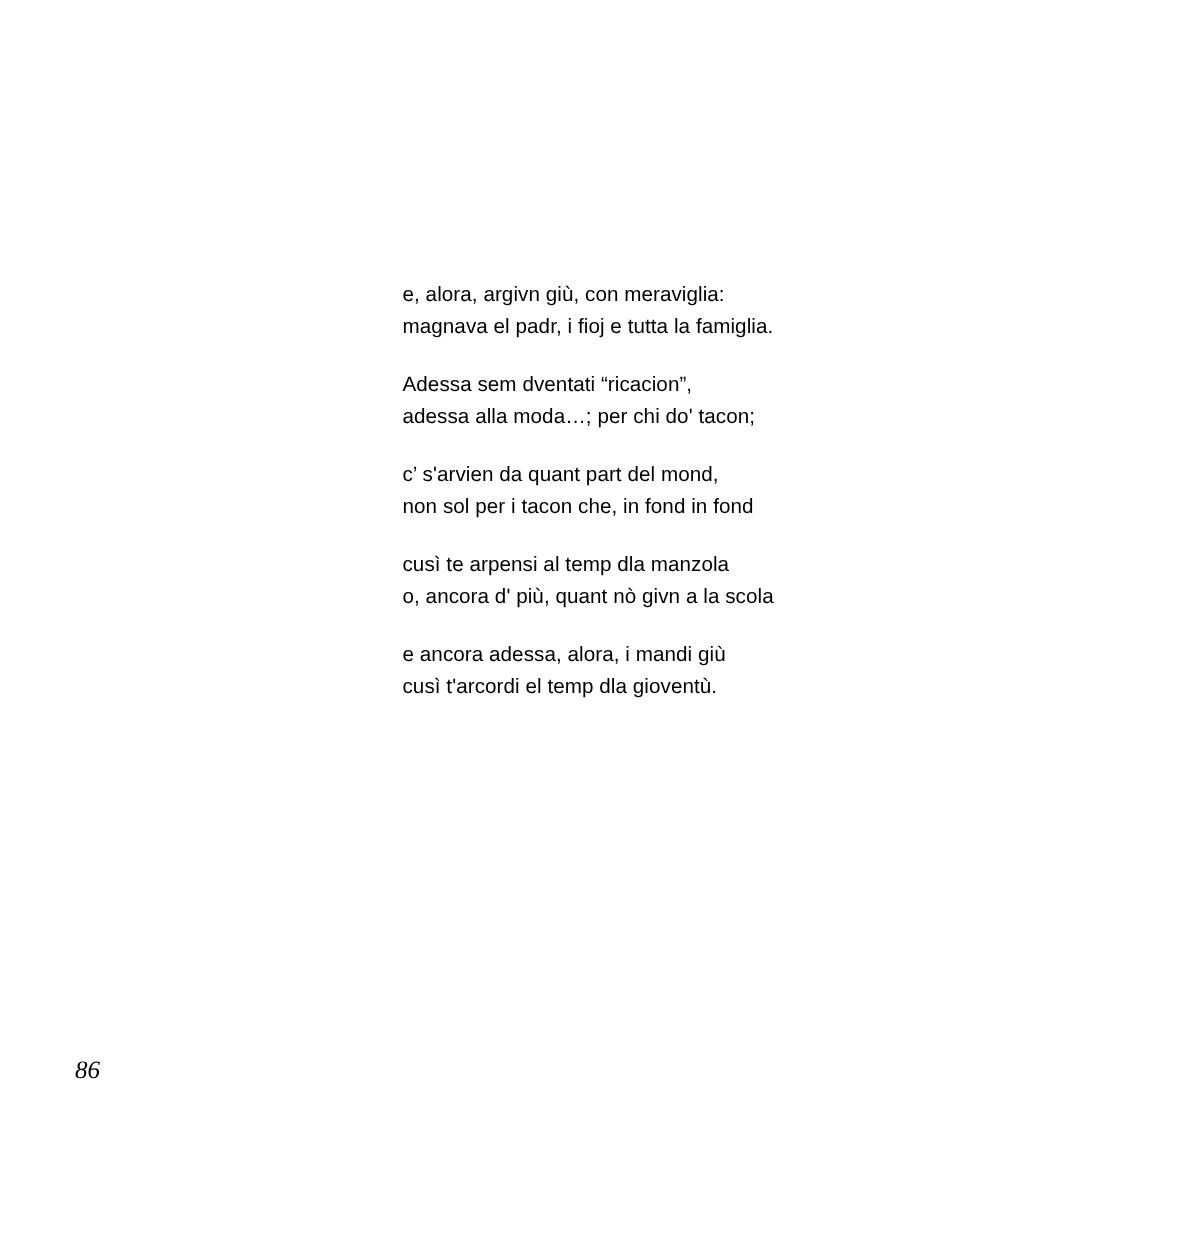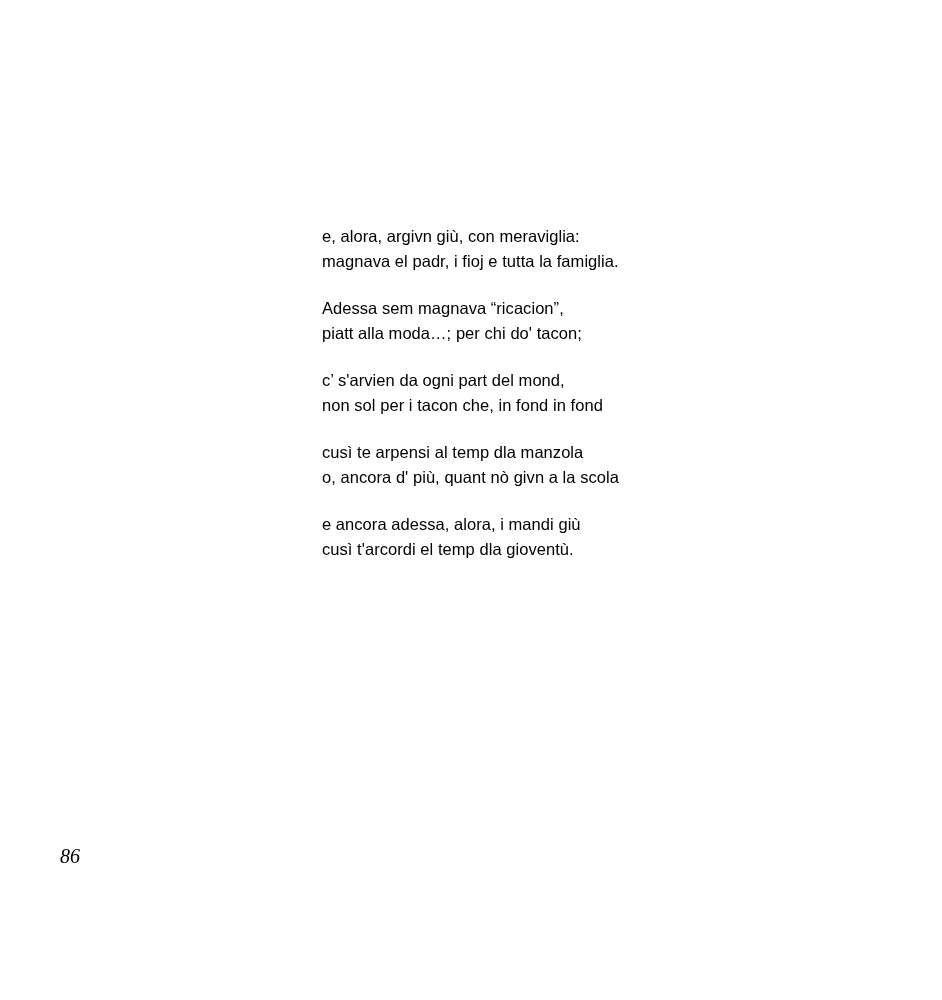--- a/index.html
+++ b/index.html
@@ -49,26 +49,26 @@
 <div class="page">
 
   <div class="poem">
 
     <div class="stanza">
       <div class="line">e, alora, argivn giù, con meraviglia:</div>
       <div class="line">magnava el padr, i fioj e tutta la famiglia.</div>
     </div>
 
     <div class="stanza">
-      <div class="line">Adessa sem magnava “ricacion”,</div>
-      <div class="line">piatt alla moda…; per chi do' tacon;</div>
+      <div class="line">Adessa sem dventati “ricacion”,</div>
+      <div class="line">adessa alla moda…; per chi do' tacon;</div>
     </div>
 
     <div class="stanza">
-      <div class="line">c’ s'arvien da ogni part del mond,</div>
+      <div class="line">c’ s'arvien da quant part del mond,</div>
       <div class="line">non sol per i tacon che, in fond in fond</div>
     </div>
 
 
     <div class="stanza">
       <div class="line">cusì te arpensi al temp dla manzola</div>
       <div class="line">o, ancora d' più, quant nò givn a la scola</div>
     </div>
 
     <div class="stanza">

